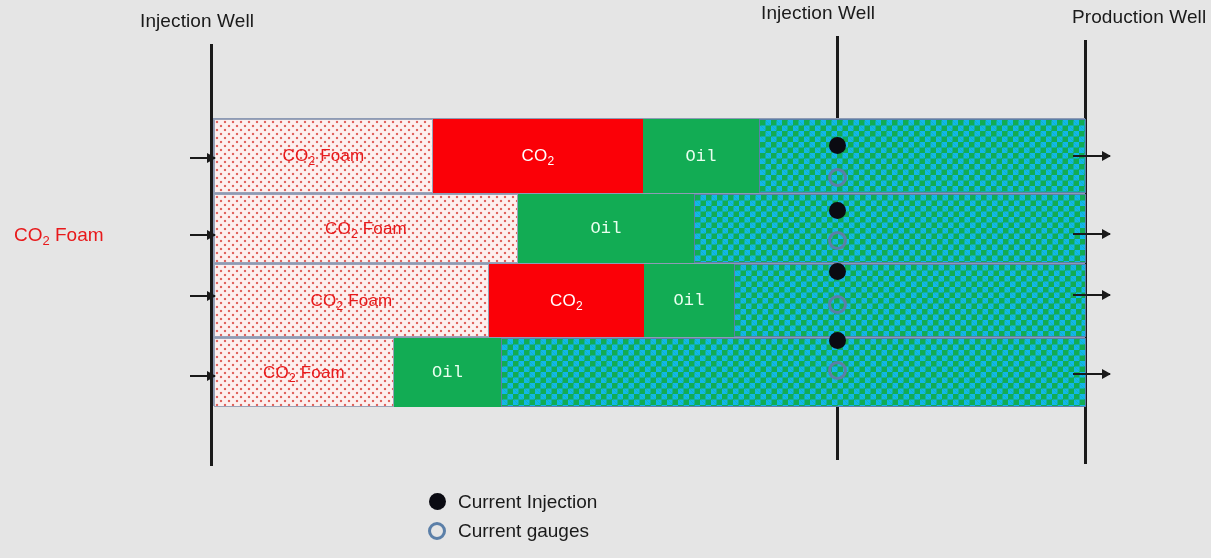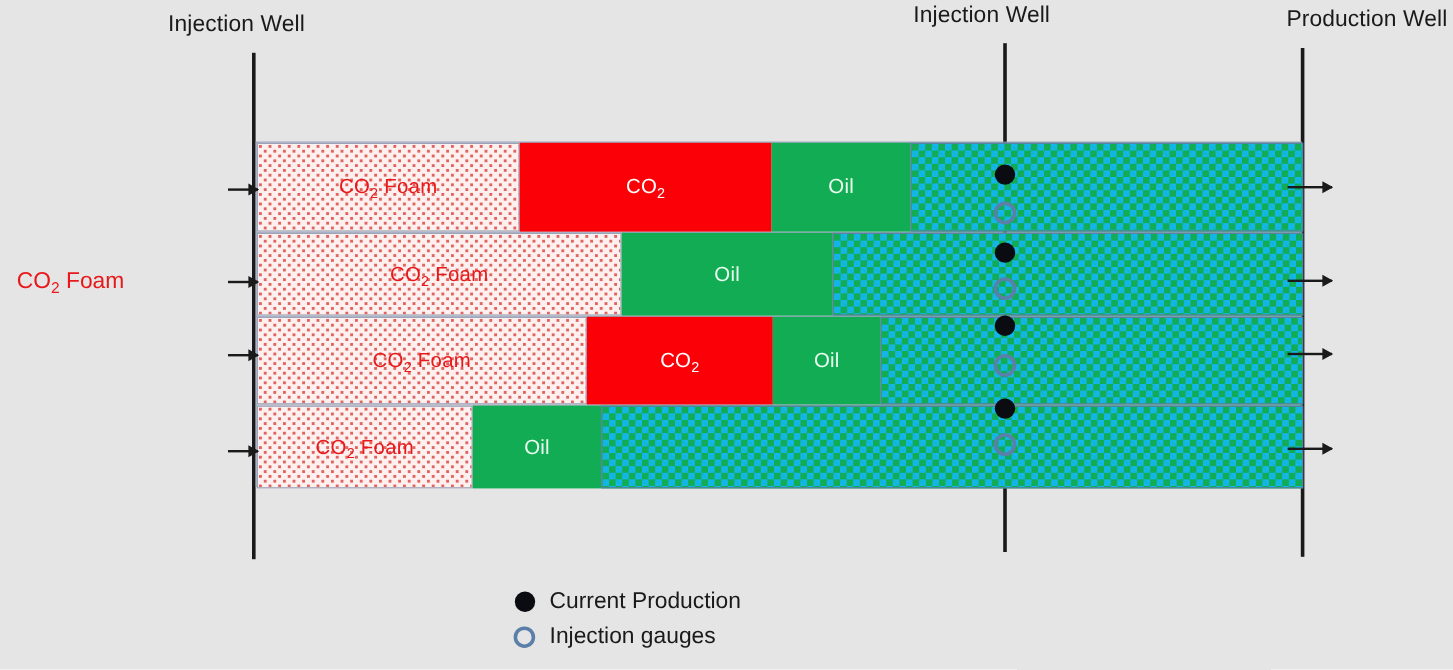--- a/index.html
+++ b/index.html
@@ -81,20 +81,21 @@
   }
   
   .band-co2 {
     background: #fb0007;
     color: #ffffff;
   }
   
   .band-oil {
     background: #12ac54;
     color: #eafff0;
+    font-family: Liberation Mono, monospace;
   }
   
   .band-water {
     background-color: #12ac54;
     background-image:
       linear-gradient(45deg, #12b6ea 25%, transparent 25%, transparent 75%, #12b6ea 75%),
       linear-gradient(45deg, #12b6ea 25%, transparent 25%, transparent 75%, #12b6ea 75%);
     background-size: 11px 11px;
     background-position: 0 0, 5.5px 5.5px;
     border: 1px solid #5c7fa8;
@@ -259,23 +260,23 @@
       <div class="gauge" style="left: 827.5px; top: 230.5px;"></div>
       <div class="gauge" style="left: 827.5px; top: 294.5px;"></div>
       <div class="gauge" style="left: 827.5px; top: 360.5px;"></div>
     </div>
 
   <div id="legend">
       <div class="legend-row">
         <span class="legend-mark">
           <span class="mark-dot"></span>
         </span>
-        <span class="legend-text">Current Production</span>
+        <span class="legend-text">Current Injection</span>
       </div>
       <div class="legend-row">
         <span class="legend-mark">
           <span class="mark-ring"></span>
         </span>
-        <span class="legend-text">Injection gauges</span>
+        <span class="legend-text">Current gauges</span>
       </div>
     </div>
 
 </div>
 
 </body></html>

